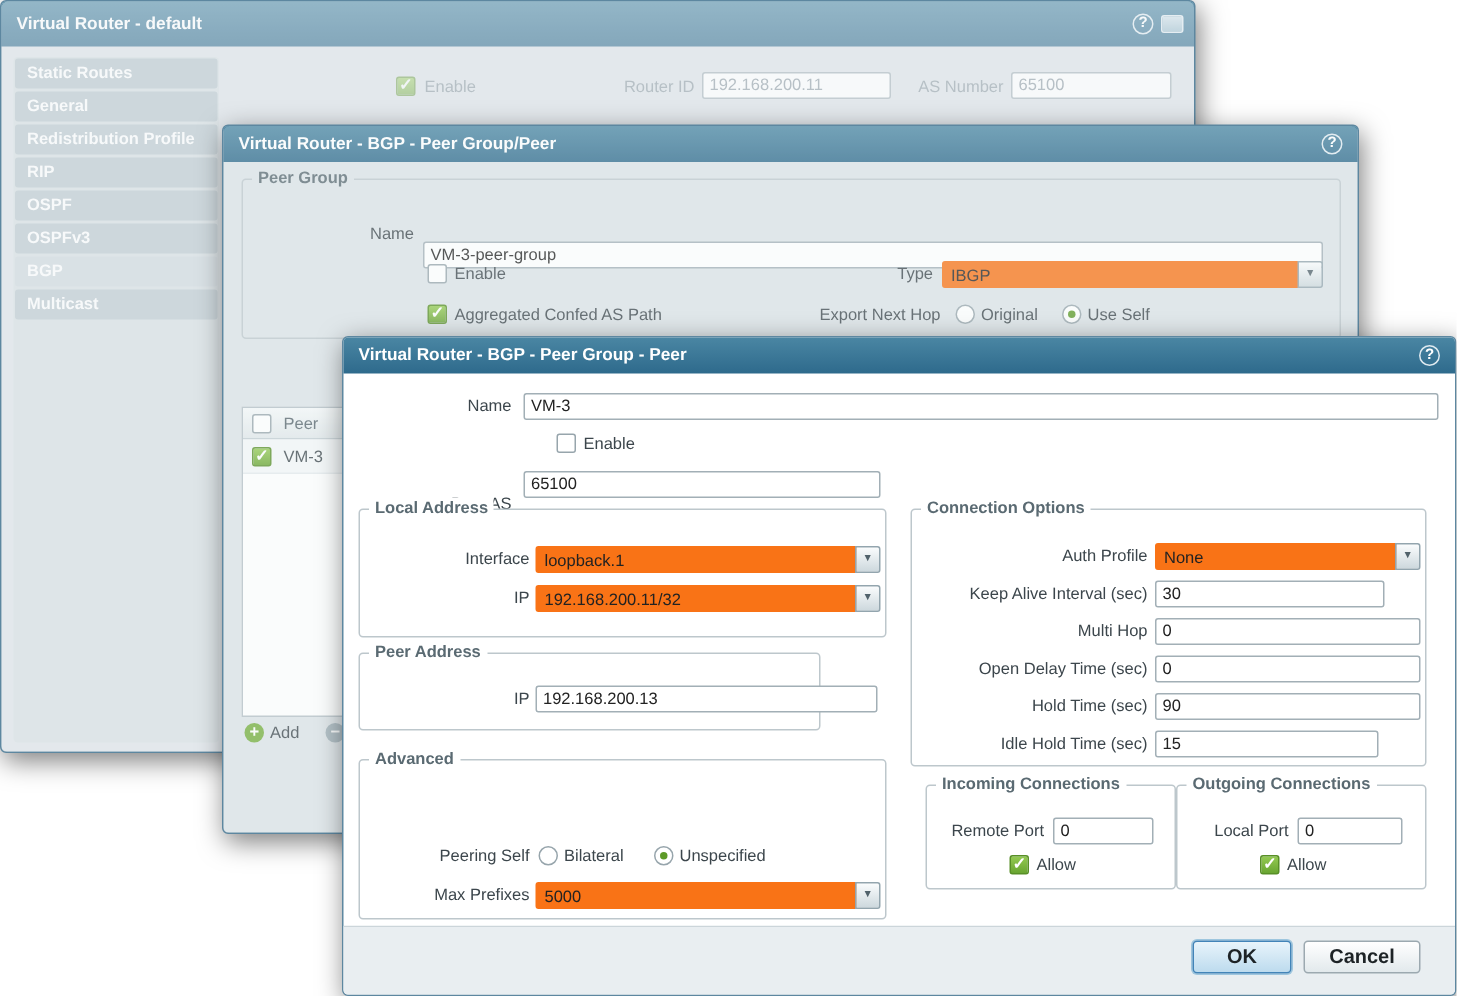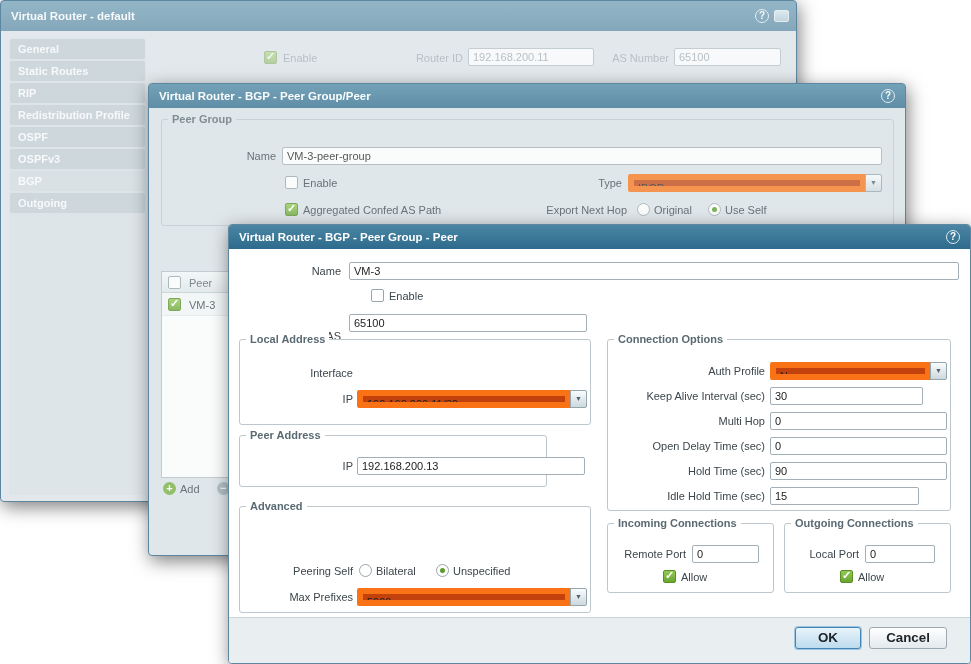--- a/index.html
+++ b/index.html
@@ -8,21 +8,21 @@
 body{position:relative}
 .dlg{position:absolute;border-radius:4px;box-shadow:2px 5px 18px rgba(0,0,0,.5);border:1px solid #5d87a0}
 .hdr{position:absolute;left:0;right:0;top:0;background:linear-gradient(#4a86a3,#2e6a8c);color:#fff;font-weight:bold;border-radius:3px 3px 0 0;font-size:11.5px}
 .hdr .t{position:absolute;left:10px;white-space:nowrap}
 .help{position:absolute;width:14px;height:14px;border:1px solid #dfeaf0;border-radius:50%;text-align:center;line-height:12px;font-size:10px;font-weight:bold;color:#fff;cursor:pointer}
 .docs{position:absolute;width:15px;height:12px;border:1px solid #dfeaf0;border-radius:2px;background:linear-gradient(#cfdfe8,#9dbecd);cursor:pointer}
 .lb{position:absolute;height:18px;line-height:18px;white-space:nowrap;color:#3c464c}
 .r{text-align:right}
 .ti{position:absolute;height:18px;border:1px solid #a2afb6;border-radius:2px;background:#fff;padding:0 4px;font:11px "Liberation Sans",sans-serif;color:#222}
 .dd{position:absolute;height:18px}
-.ddt{position:absolute;left:0;right:16px;top:0;bottom:0;border:6px solid #f97316;border-radius:2px 0 0 2px;background:#c2410c;line-height:16px;padding:0 4px;white-space:nowrap;overflow:hidden;color:#222}
+.ddt{position:absolute;left:0;right:16px;top:0;bottom:0;border:2px solid #f97316;border-radius:2px 0 0 2px;background:#f97316;line-height:16px;padding:0 4px;white-space:nowrap;overflow:hidden;color:#222}
 .ddb{position:absolute;right:0;top:0;width:17px;height:18px;border:1px solid #93a5ae;border-radius:0 2px 2px 0;background:linear-gradient(#fafcfd,#cdd8dd);text-align:center;line-height:16px;font-size:7px;color:#51626b;cursor:pointer}
 .cb{position:absolute;width:13px;height:13px;border:1px solid #97a5ac;border-radius:2px;background:#fff;cursor:pointer}
 .cb.on{background:linear-gradient(#94ca52,#69a531);border-color:#588f27}
 .cb.on::after{content:"✓";position:absolute;left:1px;top:-2px;font-size:11px;font-weight:bold;color:#fff}
 .rd{position:absolute;width:13px;height:13px;border:1px solid #97a5ac;border-radius:50%;background:#fff;cursor:pointer}
 .rd.on::after{content:"";position:absolute;left:3px;top:3px;width:5px;height:5px;border-radius:50%;background:#5d9a28}
 .grp{position:absolute;border:1px solid #bdc7cc;border-radius:3px}
 .gt{position:absolute;top:-8px;left:6px;padding:0 4px;font-weight:bold;color:#5a6a72;line-height:14px;white-space:nowrap}
 .btn{position:absolute;height:22px;border:1px solid #9ca9b0;border-radius:3px;background:linear-gradient(#ffffff,#e2e9ec);text-align:center;line-height:20px;font-weight:bold;color:#1d2326;cursor:pointer}
 .btn.ok{border-color:#4284b8;background:linear-gradient(#e8f4fb,#bddbee);box-shadow:0 0 0 1px #9ec6de}
@@ -57,28 +57,28 @@
 <body>
 
 <div class="dlg dlg1">
   <div class="hdr">
     <span class="t">Virtual Router - default</span>
     <span class="help" style="right:27px;top:8px">?</span>
     <span class="docs" style="right:7px;top:9px"></span>
   </div>
 
   <div class="side">
+    <div class="si">Static Routes</div>
     <div class="si">General</div>
-    <div class="si">Static Routes</div>
+    <div class="si">Redistribution Profile</div>
     <div class="si">RIP</div>
-    <div class="si">Redistribution Profile</div>
     <div class="si">OSPF</div>
     <div class="si">OSPFv3</div>
     <div class="si sel">BGP</div>
-    <div class="si">Outgoing</div>
+    <div class="si">Multicast</div>
   </div>
 
   <span class="cb on" style="left:263px;top:50px;opacity:.75"></span>
   <span class="lb dim" style="left:282px;top:48px">Enable</span>
   <span class="lb r dim" style="left:382px;width:80px;top:48px">Router ID</span>
   <input class="ti dim" style="left: 467px; top: 47px; width: 126px;" value="192.168.200.11">
   <span class="lb r dim" style="left:588px;width:80px;top:48px">AS Number</span>
   <input class="ti dim" style="left: 673px; top: 47px; width: 107px;" value="65100">
 
   <div class="mask mask1"></div>
@@ -87,21 +87,21 @@
 <div class="dlg dlg2">
   <div class="hdr">
     <span class="t">Virtual Router - BGP - Peer Group/Peer</span>
     <span class="help" style="right:10px;top:5px">?</span>
   </div>
 
   <div class="grp" style="left:12px;top:35px;width:733px;height:107px">
     <span class="gt">Peer Group</span>
 
     <span class="lb r" style="left:20px;width:94px;top:27px">Name</span>
-    <input class="ti" style="left: 120px; top: 27px; width: 600px;" value="VM-3-peer-group">
+    <input class="ti" style="left: 120px; top: 41px; width: 600px;" value="VM-3-peer-group">
 
     <span class="cb" style="left:123px;top:56px"></span>
     <span class="lb" style="left:141px;top:54px">Enable</span>
     <span class="lb r" style="left:360px;width:100px;top:54px">Type</span>
     <div class="dd" style="left:466px;top:54px;width:254px">
       <span class="ddt">IBGP</span>
       <span class="ddb">▼</span>
     </div>
 
     <span class="cb on" style="left:123px;top:83px"></span>
@@ -142,20 +142,24 @@
 
   <span class="cb" style="left:142px;top:64px"></span>
   <span class="lb" style="left:160px;top:62px">Enable</span>
 
   <span class="lb r" style="left:30px;width:82px;top:102px">Peer AS</span>
   <input class="ti" style="left: 120px; top: 89px; width: 238px;" value="65100">
 
   <div class="grp" style="left:10px;top:114px;width:352px;height:86px">
     <span class="gt">Local Address</span>
     <span class="lb r" style="left:8px;width:105px;top:24px">Interface</span>
+    <div class="dd" style="left:117px;top:24px;width:230px">
+      <span class="ddt">loopback.1</span>
+      <span class="ddb">▼</span>
+    </div>
     <span class="lb r" style="left:8px;width:105px;top:50px">IP</span>
     <div class="dd" style="left:117px;top:50px;width:230px">
       <span class="ddt">192.168.200.11/32</span>
       <span class="ddb">▼</span>
     </div>
   </div>
 
   <div class="grp" style="left:10px;top:210px;width:308px;height:52px">
     <span class="gt">Peer Address</span>
     <span class="lb r" style="left:8px;width:105px;top:21px">IP</span>
@@ -188,21 +192,21 @@
     <span class="lb r" style="left:2px;width:155px;top:72px">Multi Hop</span>
     <input class="ti" style="left: 162px; top: 72px; width: 177px;" value="0">
     <span class="lb r" style="left:2px;width:155px;top:97px">Open Delay Time (sec)</span>
     <input class="ti" style="left: 162px; top: 97px; width: 177px;" value="0">
     <span class="lb r" style="left:2px;width:155px;top:122px">Hold Time (sec)</span>
     <input class="ti" style="left: 162px; top: 122px; width: 177px;" value="90">
     <span class="lb r" style="left:2px;width:155px;top:147px">Idle Hold Time (sec)</span>
     <input class="ti" style="left: 162px; top: 147px; width: 149px;" value="15">
   </div>
 
-  <div class="grp" style="left:378px;top:298px;width:167px;height:70px">
+  <div class="grp" style="left:388px;top:298px;width:167px;height:70px">
     <span class="gt">Incoming Connections</span>
     <span class="lb r" style="left:0;width:78px;top:21px">Remote Port</span>
     <input class="ti" style="left: 84px; top: 21px; width: 67px;" value="0">
     <span class="cb on" style="left:55px;top:46px"></span>
     <span class="lb" style="left:73px;top:44px">Allow</span>
   </div>
 
   <div class="grp" style="left:555px;top:298px;width:167px;height:70px">
     <span class="gt">Outgoing Connections</span>
     <span class="lb r" style="left:0;width:74px;top:21px">Local Port</span>

